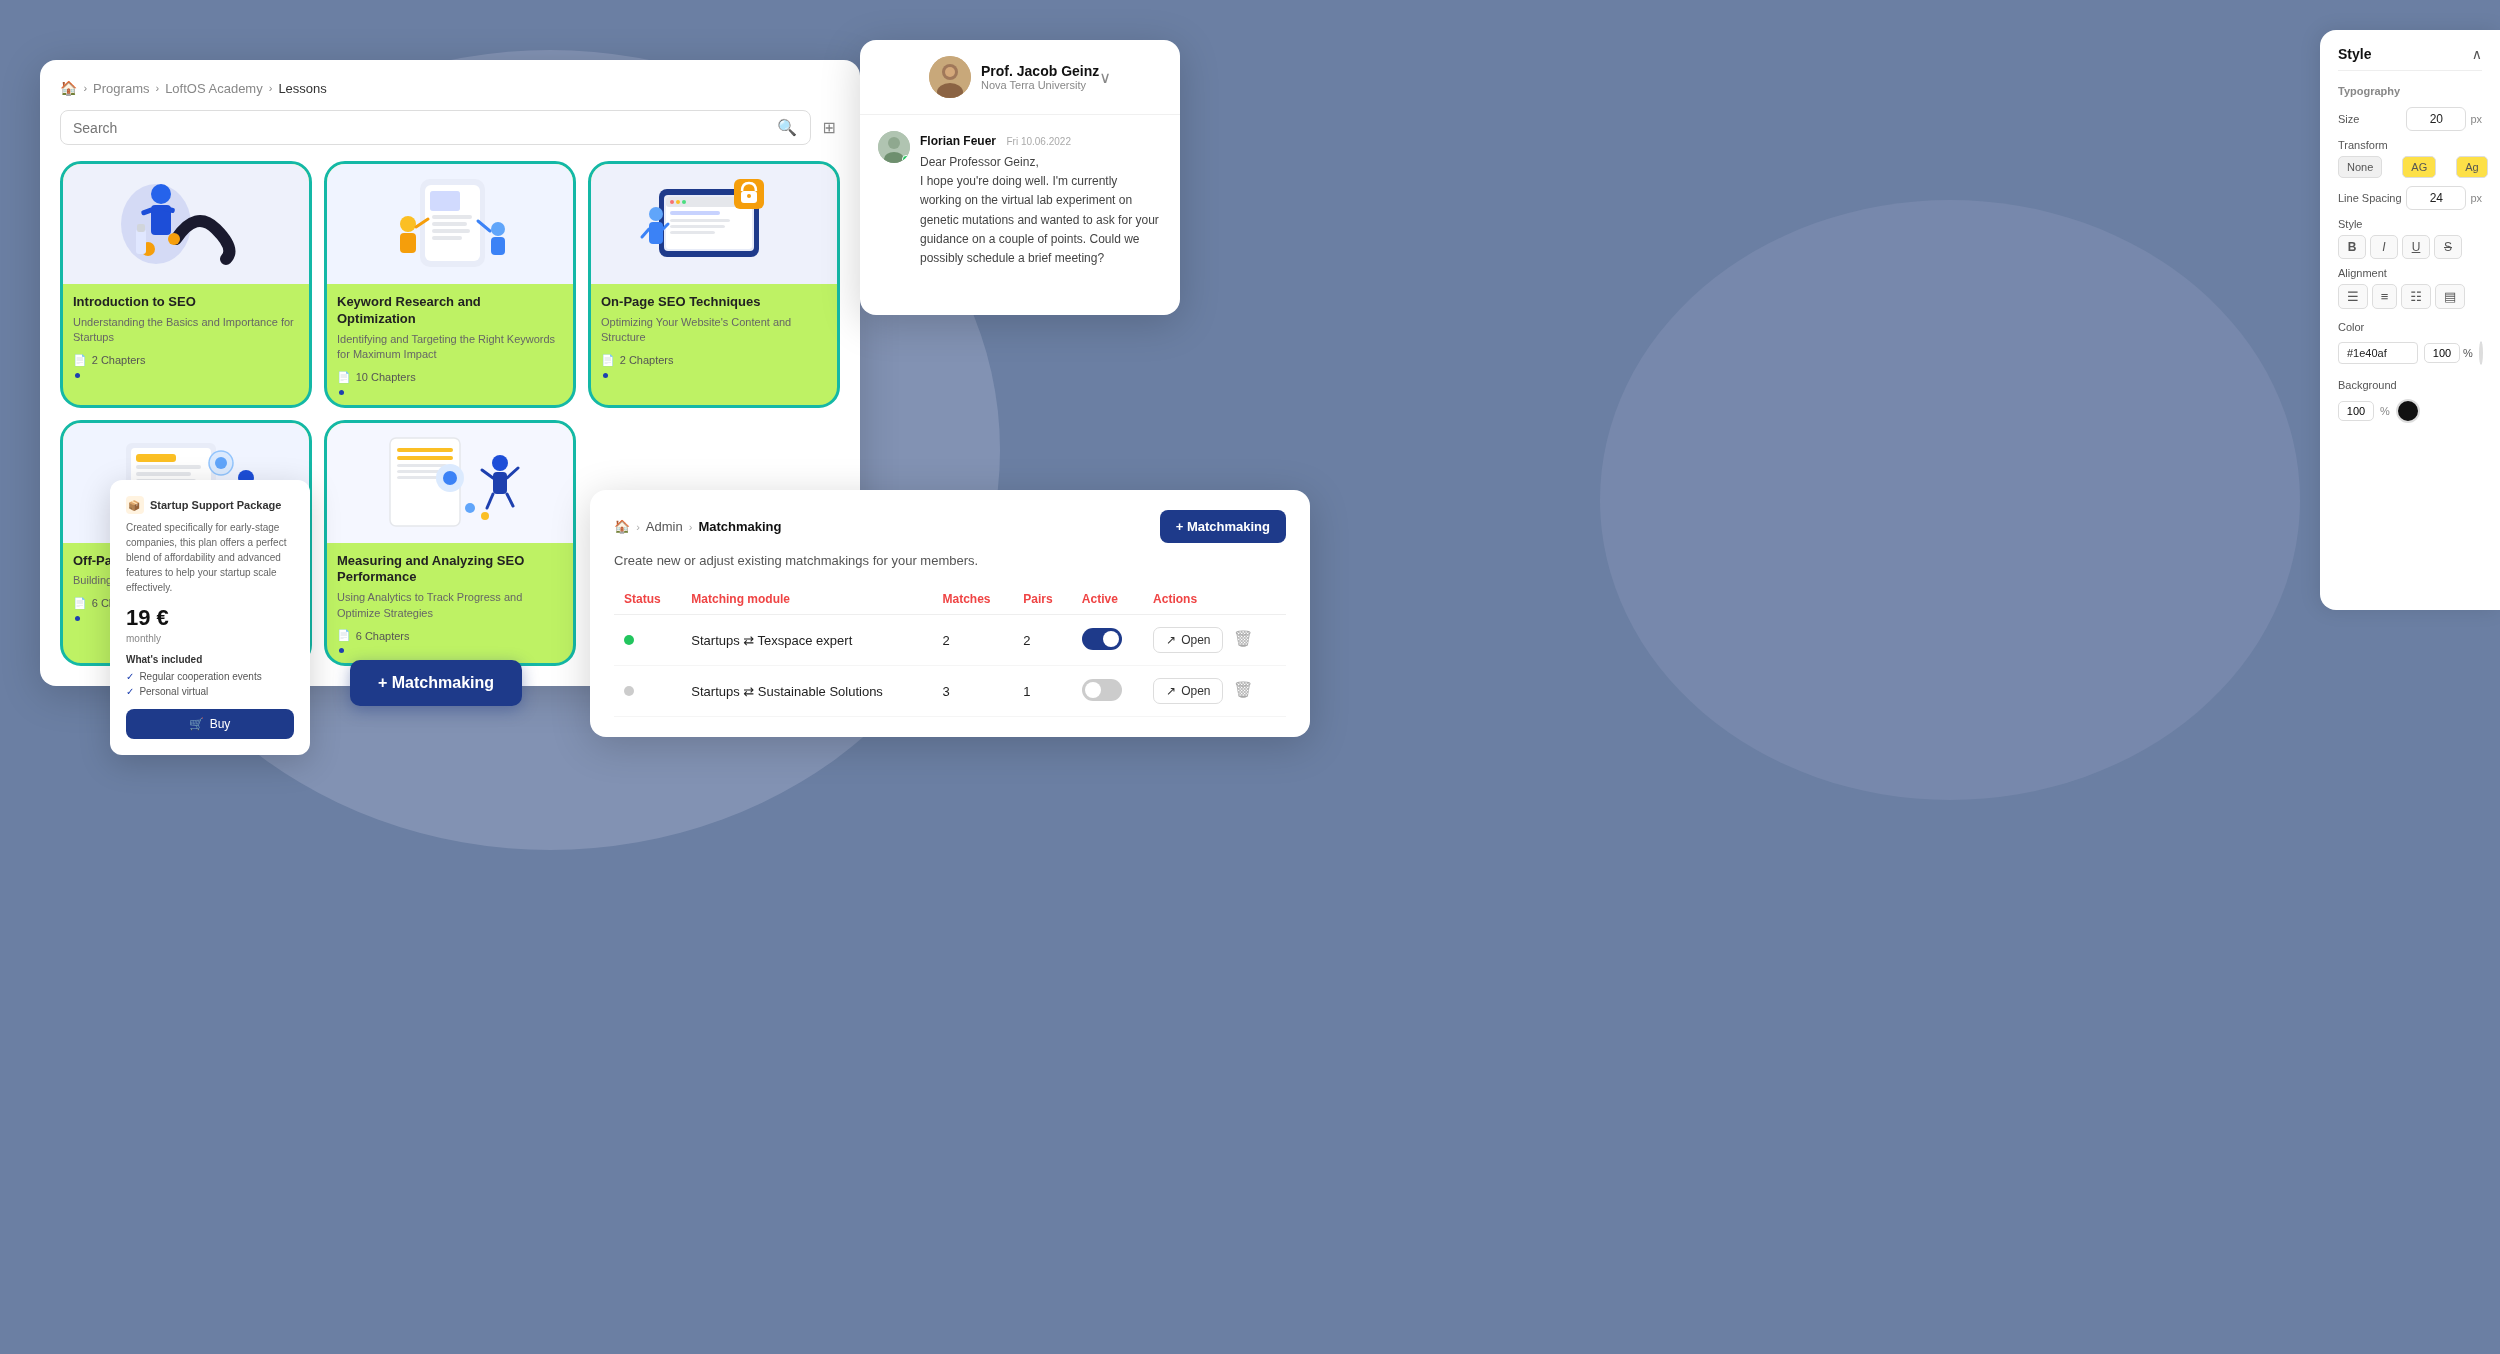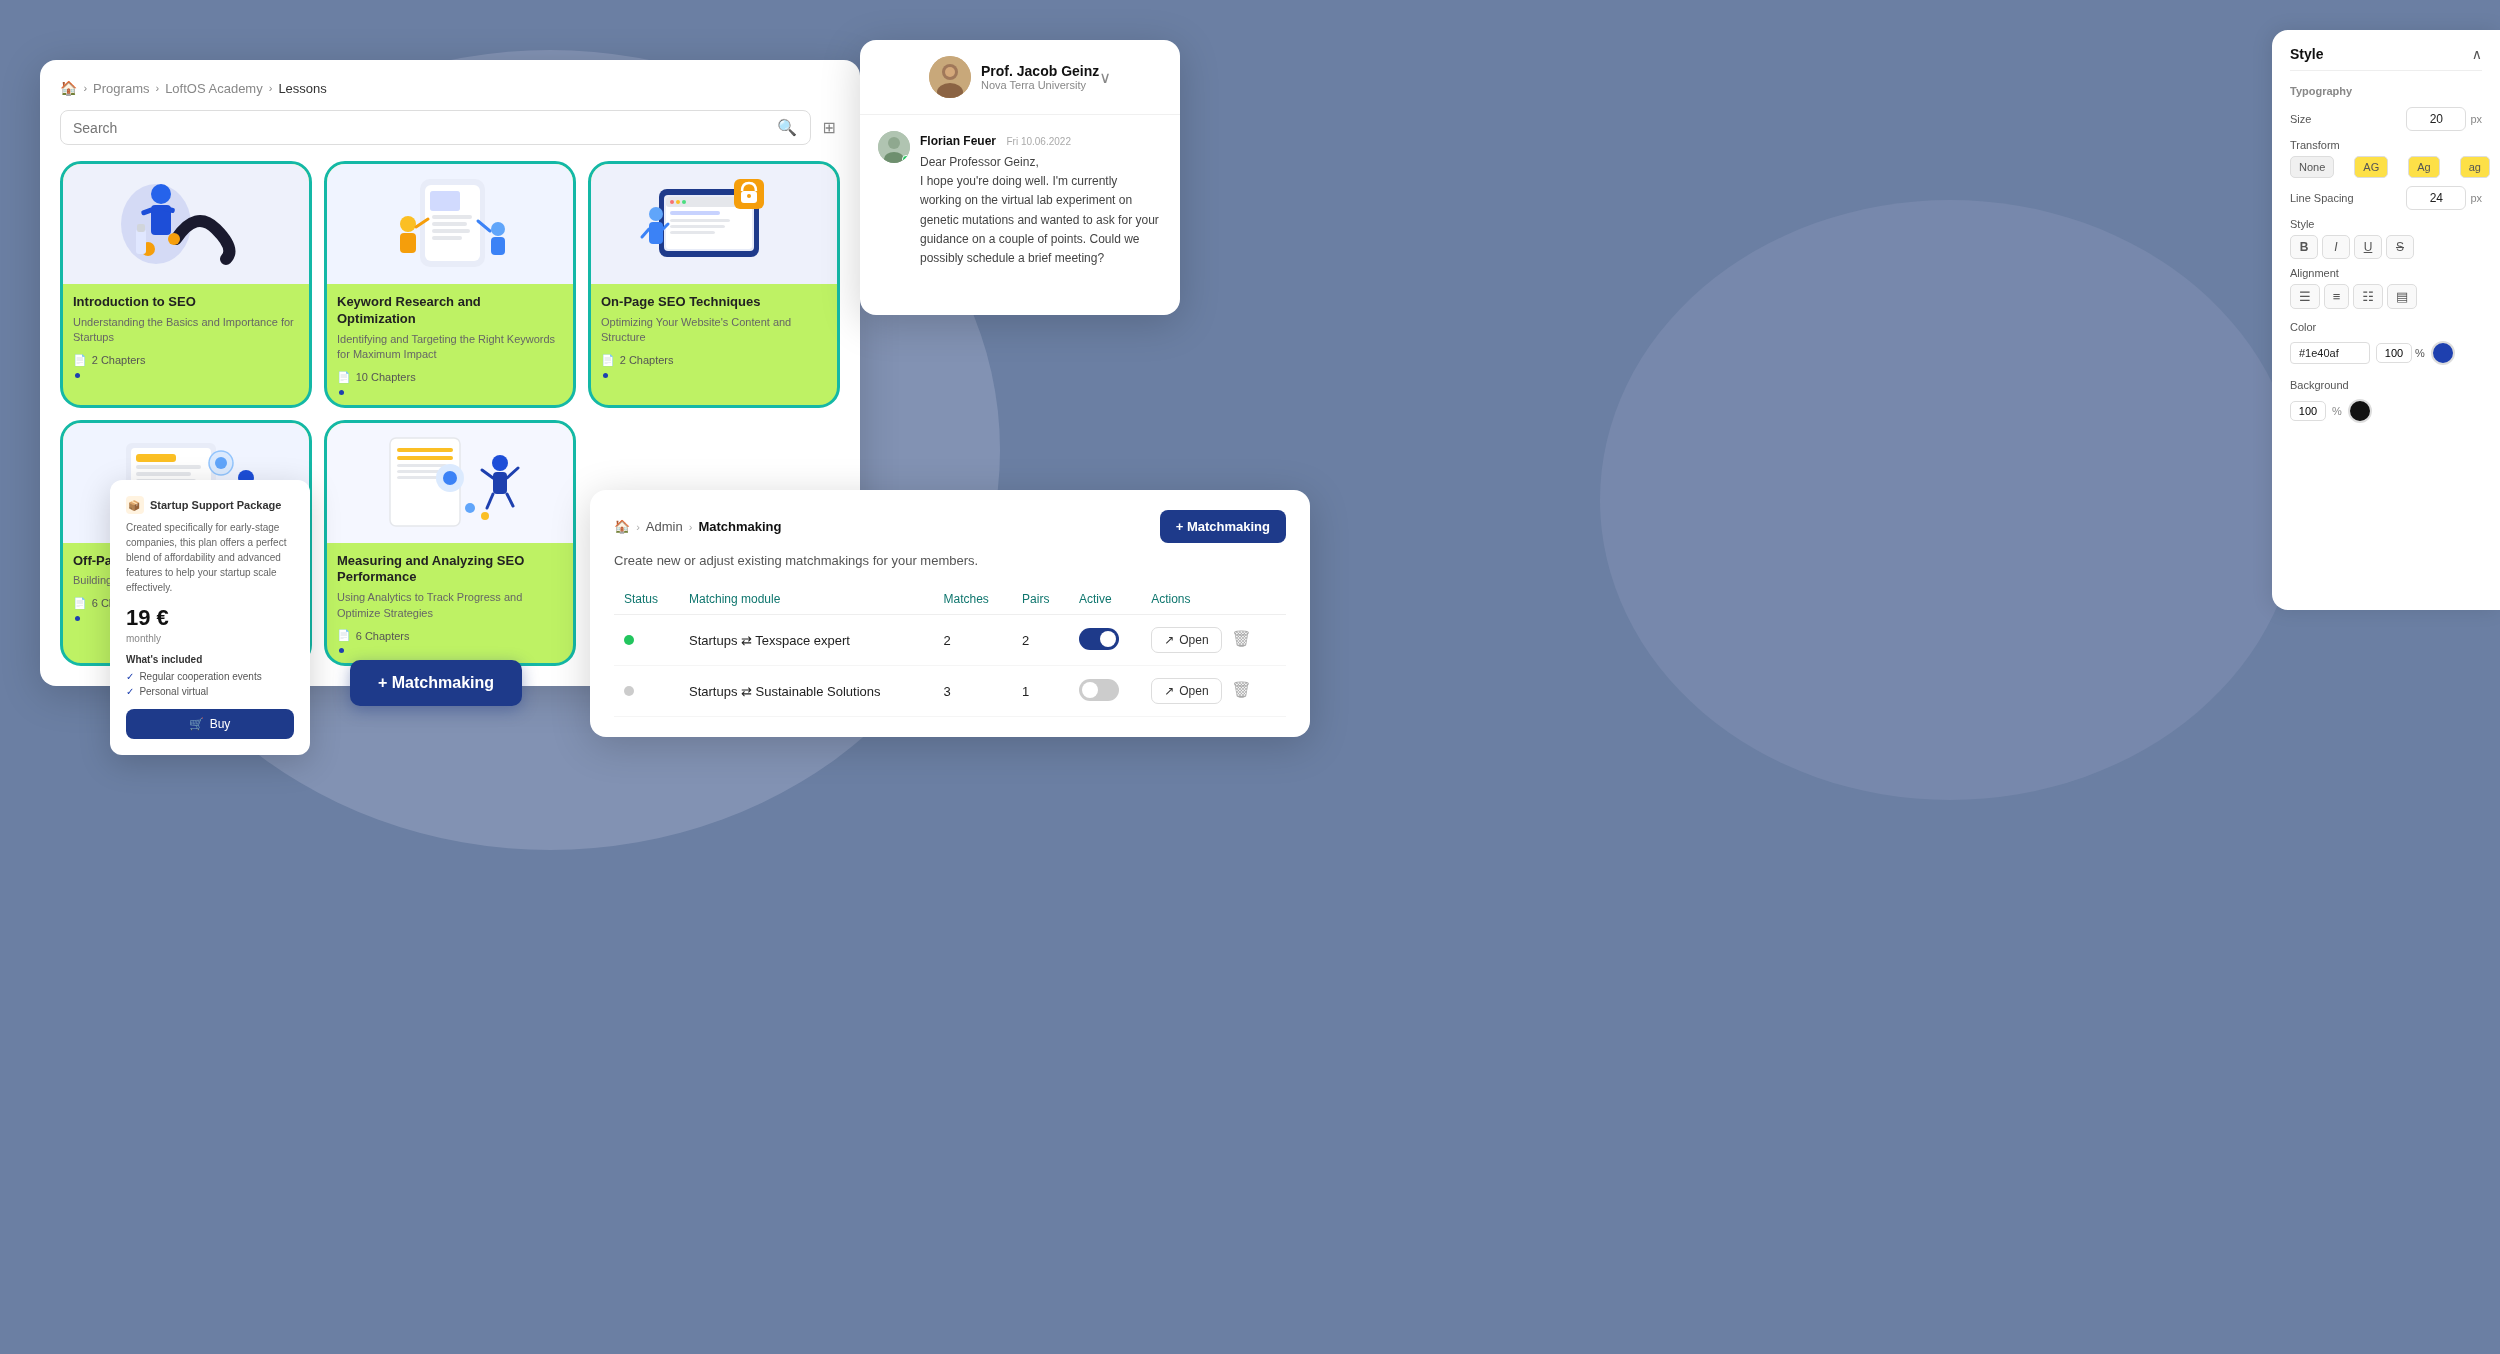--- a/index.html
+++ b/index.html
@@ -441,22 +441,22 @@
       color: #555;
       margin-bottom: 16px;
     }
     .mm-table {
       width: 100%;
       border-collapse: collapse;
     }
     .mm-table th {
       text-align: left;
       font-size: 12px;
-      font-weight: 400;
-      color: #0f766e;
+      font-weight: 700;
+      color: #ef4444;
       padding: 8px 10px;
       border-bottom: 1px solid #eee;
     }
     .mm-table td {
       padding: 12px 10px;
       font-size: 13px;
       color: #222;
       border-bottom: 1px solid #f5f5f5;
       vertical-align: middle;
     }
@@ -538,21 +538,21 @@
       color: #aaa;
       font-size: 16px;
       margin-left: 6px;
     }
 
     
     .style-panel {
       position: absolute;
       top: 30px;
       right: 0px;
-      width: 228px;
+      width: 180px;
       background: #fff;
       border-radius: 0;
       box-shadow: -2px 0 20px rgba(0,0,0,0.1);
       z-index: 10;
       padding: 16px 18px;
       height: 580px;
       border-radius: 16px 0 0 16px;
     }
     .style-panel-header {
       display: flex;

